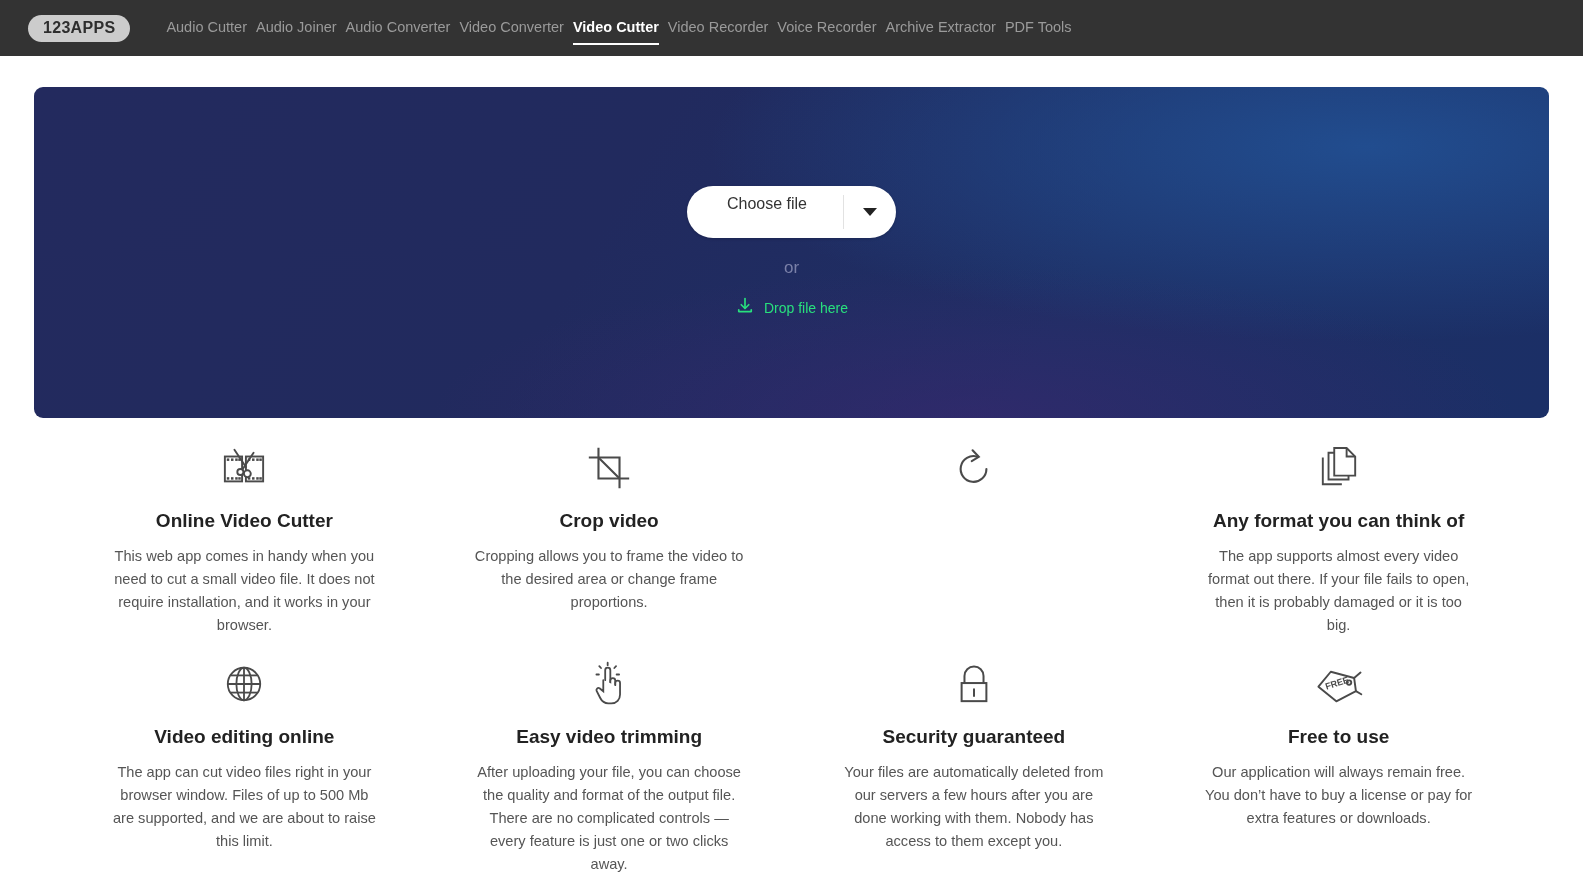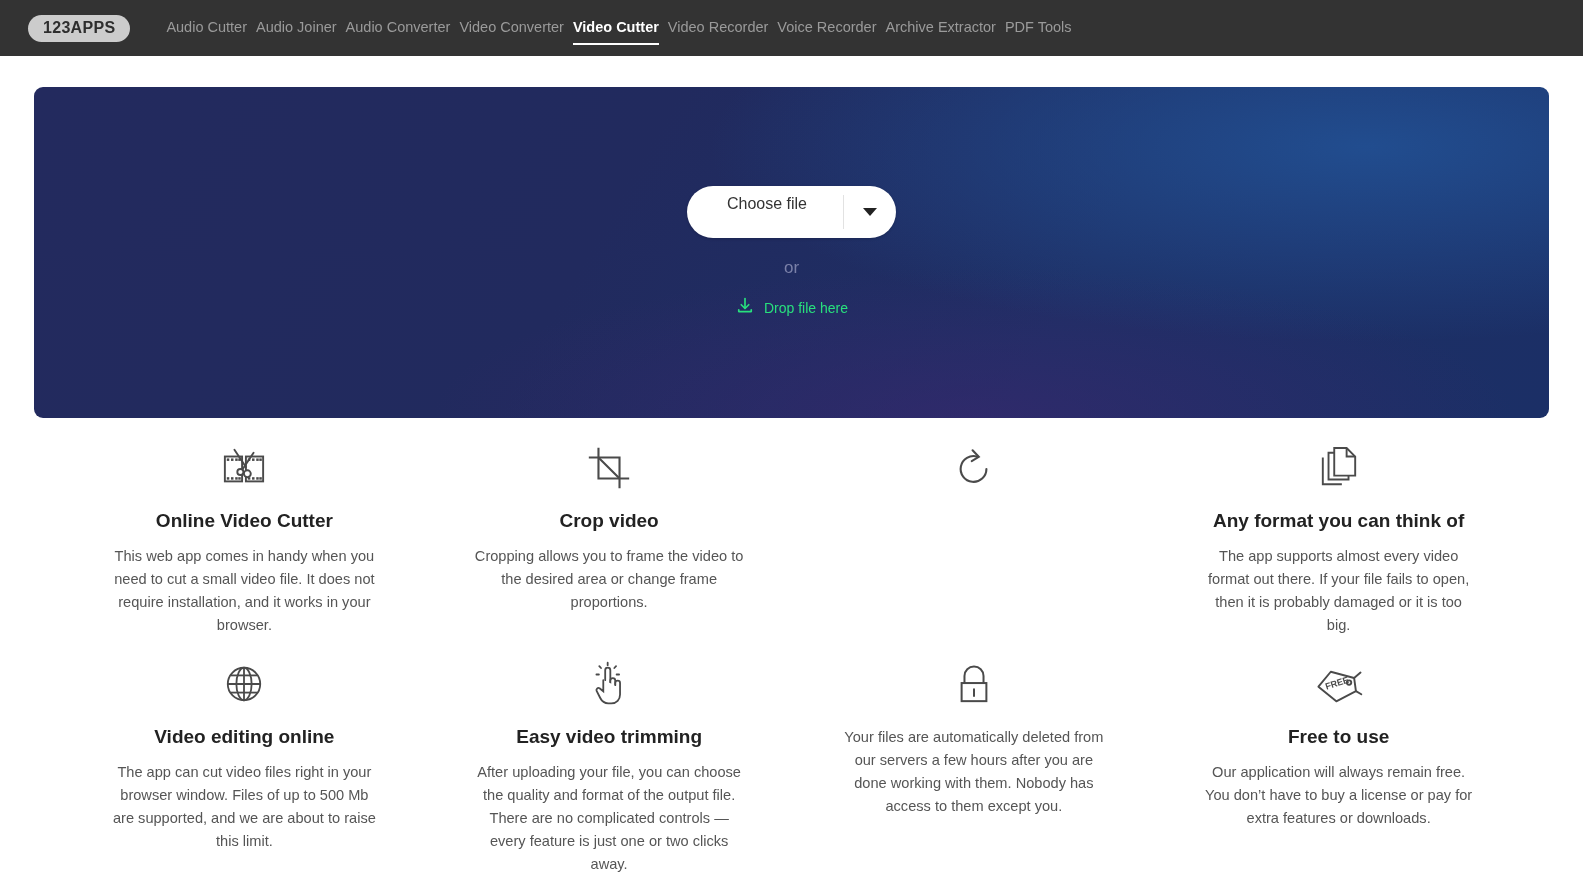--- a/index.html
+++ b/index.html
@@ -288,20 +288,21 @@
     </div>
 
     <div class="feature">
       <div class="feature-icon">
         <svg width="40" height="44" viewBox="0 0 42 46" fill="none" stroke="#4a4a4a" stroke-width="2.1">
           <path d="M11 22v-7.5a10 10 0 0 1 20 0V22"></path>
           <rect x="8" y="22" width="26" height="19"></rect>
           <path d="M21 28.5v7" stroke-linecap="round"></path>
         </svg>
       </div>
+      <div class="feature-title">Security guaranteed</div>
       <div class="feature-desc">Your files are automatically deleted from our servers a few hours after you are done working with them. Nobody has access to them except you.</div>
     </div>
 
     <div class="feature">
       <div class="feature-icon">
         <svg width="48" height="44" viewBox="0 0 50 46" fill="none" stroke="#4a4a4a" stroke-width="2" stroke-linejoin="round">
           <path d="M3.5 25.8L16.4 10.2l24.4 6.5 1.9 13.8-20.5 10.6z"></path>
           <circle cx="35.5" cy="21.5" r="2.3"></circle>
           <path d="M40.8 16.7L47.5 11" stroke-linecap="round"></path>
           <path d="M42.7 30.5l5.6 3.2" stroke-linecap="round"></path>

